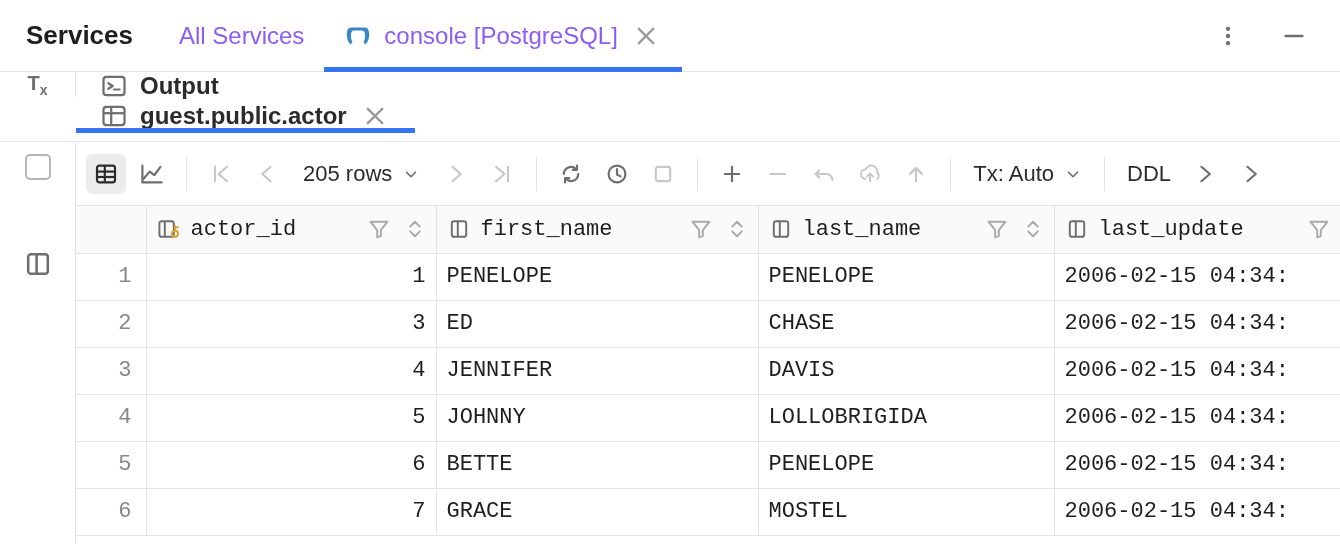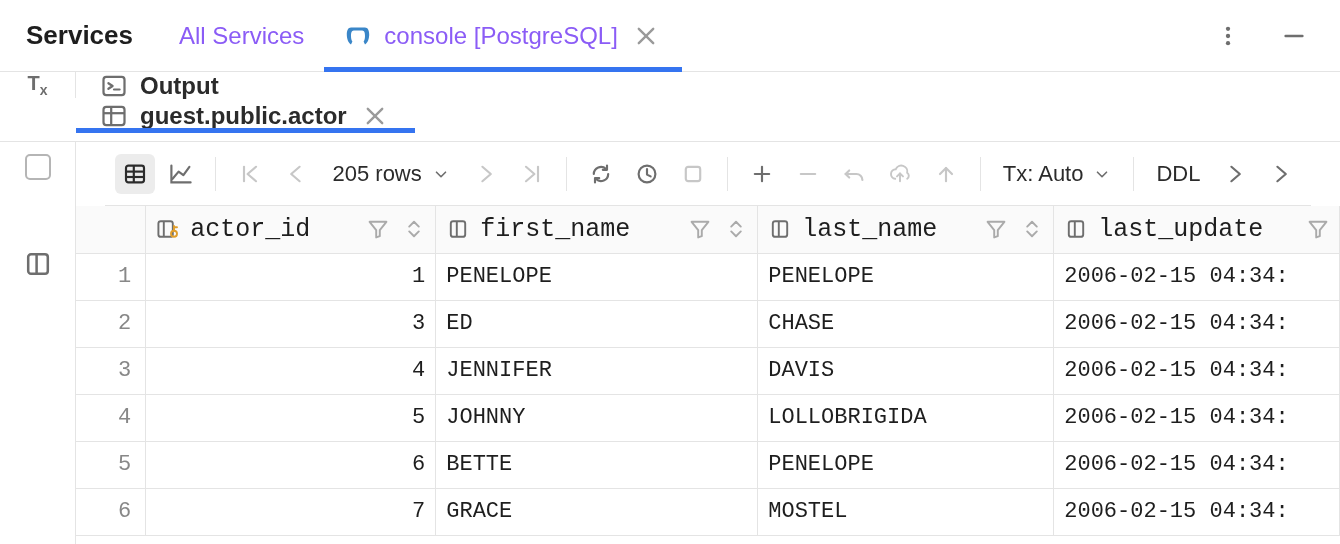--- a/index.html
+++ b/index.html
@@ -32,36 +32,36 @@
   .sub { color:var(--muted); font-size:14px; vertical-align:sub; }
   .sec-tabs { display:flex; align-items:stretch;flex-direction:column; }
   .sec-tab { display:flex; align-items:center; gap:12px; padding:0 24px; font-size:24px; color:#2b2b2b; position:relative; cursor:pointer; }
   .sec-tab.active::after { content:""; position:absolute; left:0; right:0; bottom:-1px; height:5px; background:var(--active-blue); }
   .sec-tab .close { color:#9a9a9a; padding:4px; }
 
   
   .body { display:flex; height:calc(544px - 72px - 70px); }
   .gutter { width:76px; border-right:1px solid var(--border); display:flex; flex-direction:column; align-items:center; padding-top:12px; gap:70px; }
   .gutter-chk { width:26px; height:26px; border:2px solid #b5b5b5; border-radius:5px; background:#fff; }
-  .content { flex:1; display:flex; flex-direction:column; overflow:hidden;align-items:center; }
+  .content { flex:1; display:flex; flex-direction:column; overflow:hidden; }
 
   
   .toolbar { display:flex; align-items:center; height:64px; border-bottom:1px solid var(--border); padding:0 10px; gap:6px; }
   .tbtn { display:flex; align-items:center; justify-content:center; min-width:40px; height:40px; border-radius:6px; color:var(--icon); cursor:pointer; }
   .tbtn.active { background:#ececec; color:#2b2b2b; }
   .tsep { width:1px; height:34px; background:var(--border); margin:0 8px; }
   .rowcount { display:flex; align-items:center; gap:10px; font-size:22px; color:#2b2b2b; padding:0 10px; cursor:pointer; }
   .toolbar .txauto { font-size:22px; color:#2b2b2b; display:flex; align-items:center; gap:10px; padding:0 8px; cursor:pointer; }
   .toolbar .ddl { font-size:22px; color:#2b2b2b; padding:0 8px; }
 
   
   .grid { flex:1; overflow:hidden; }
   table { border-collapse:collapse; width:100%; table-layout:fixed; }
   th, td { border-right:1px solid var(--border); border-bottom:1px solid var(--border); height:47px; }
-  thead th { background:var(--header-bg); font-weight:500; font-size:25px; font-family:var(--mono); text-align:left; padding:0; }
+  thead th { background:var(--header-bg); font-weight:500; font-size:22px; font-family:var(--mono); text-align:left; padding:0; }
   .colhead { display:flex; align-items:center; gap:10px; padding:0 8px 0 10px; height:100%; }
   .colhead .name { flex:0 0 auto; }
   .colhead .spacer { flex:1; }
   .colhead .filter, .colhead .sort { color:#aaa; display:flex; align-items:center; justify-content:center; width:26px; }
   .rownum { width:70px; text-align:right; padding-right:14px; color:#888; font-family:var(--mono); font-size:22px; background:#fff; }
   td.data { font-family:var(--mono); font-size:22px; padding:0 10px; white-space:nowrap; overflow:hidden; }
   td.num { text-align:right; }
 
   
   col.rownum-col { width:70px; }

